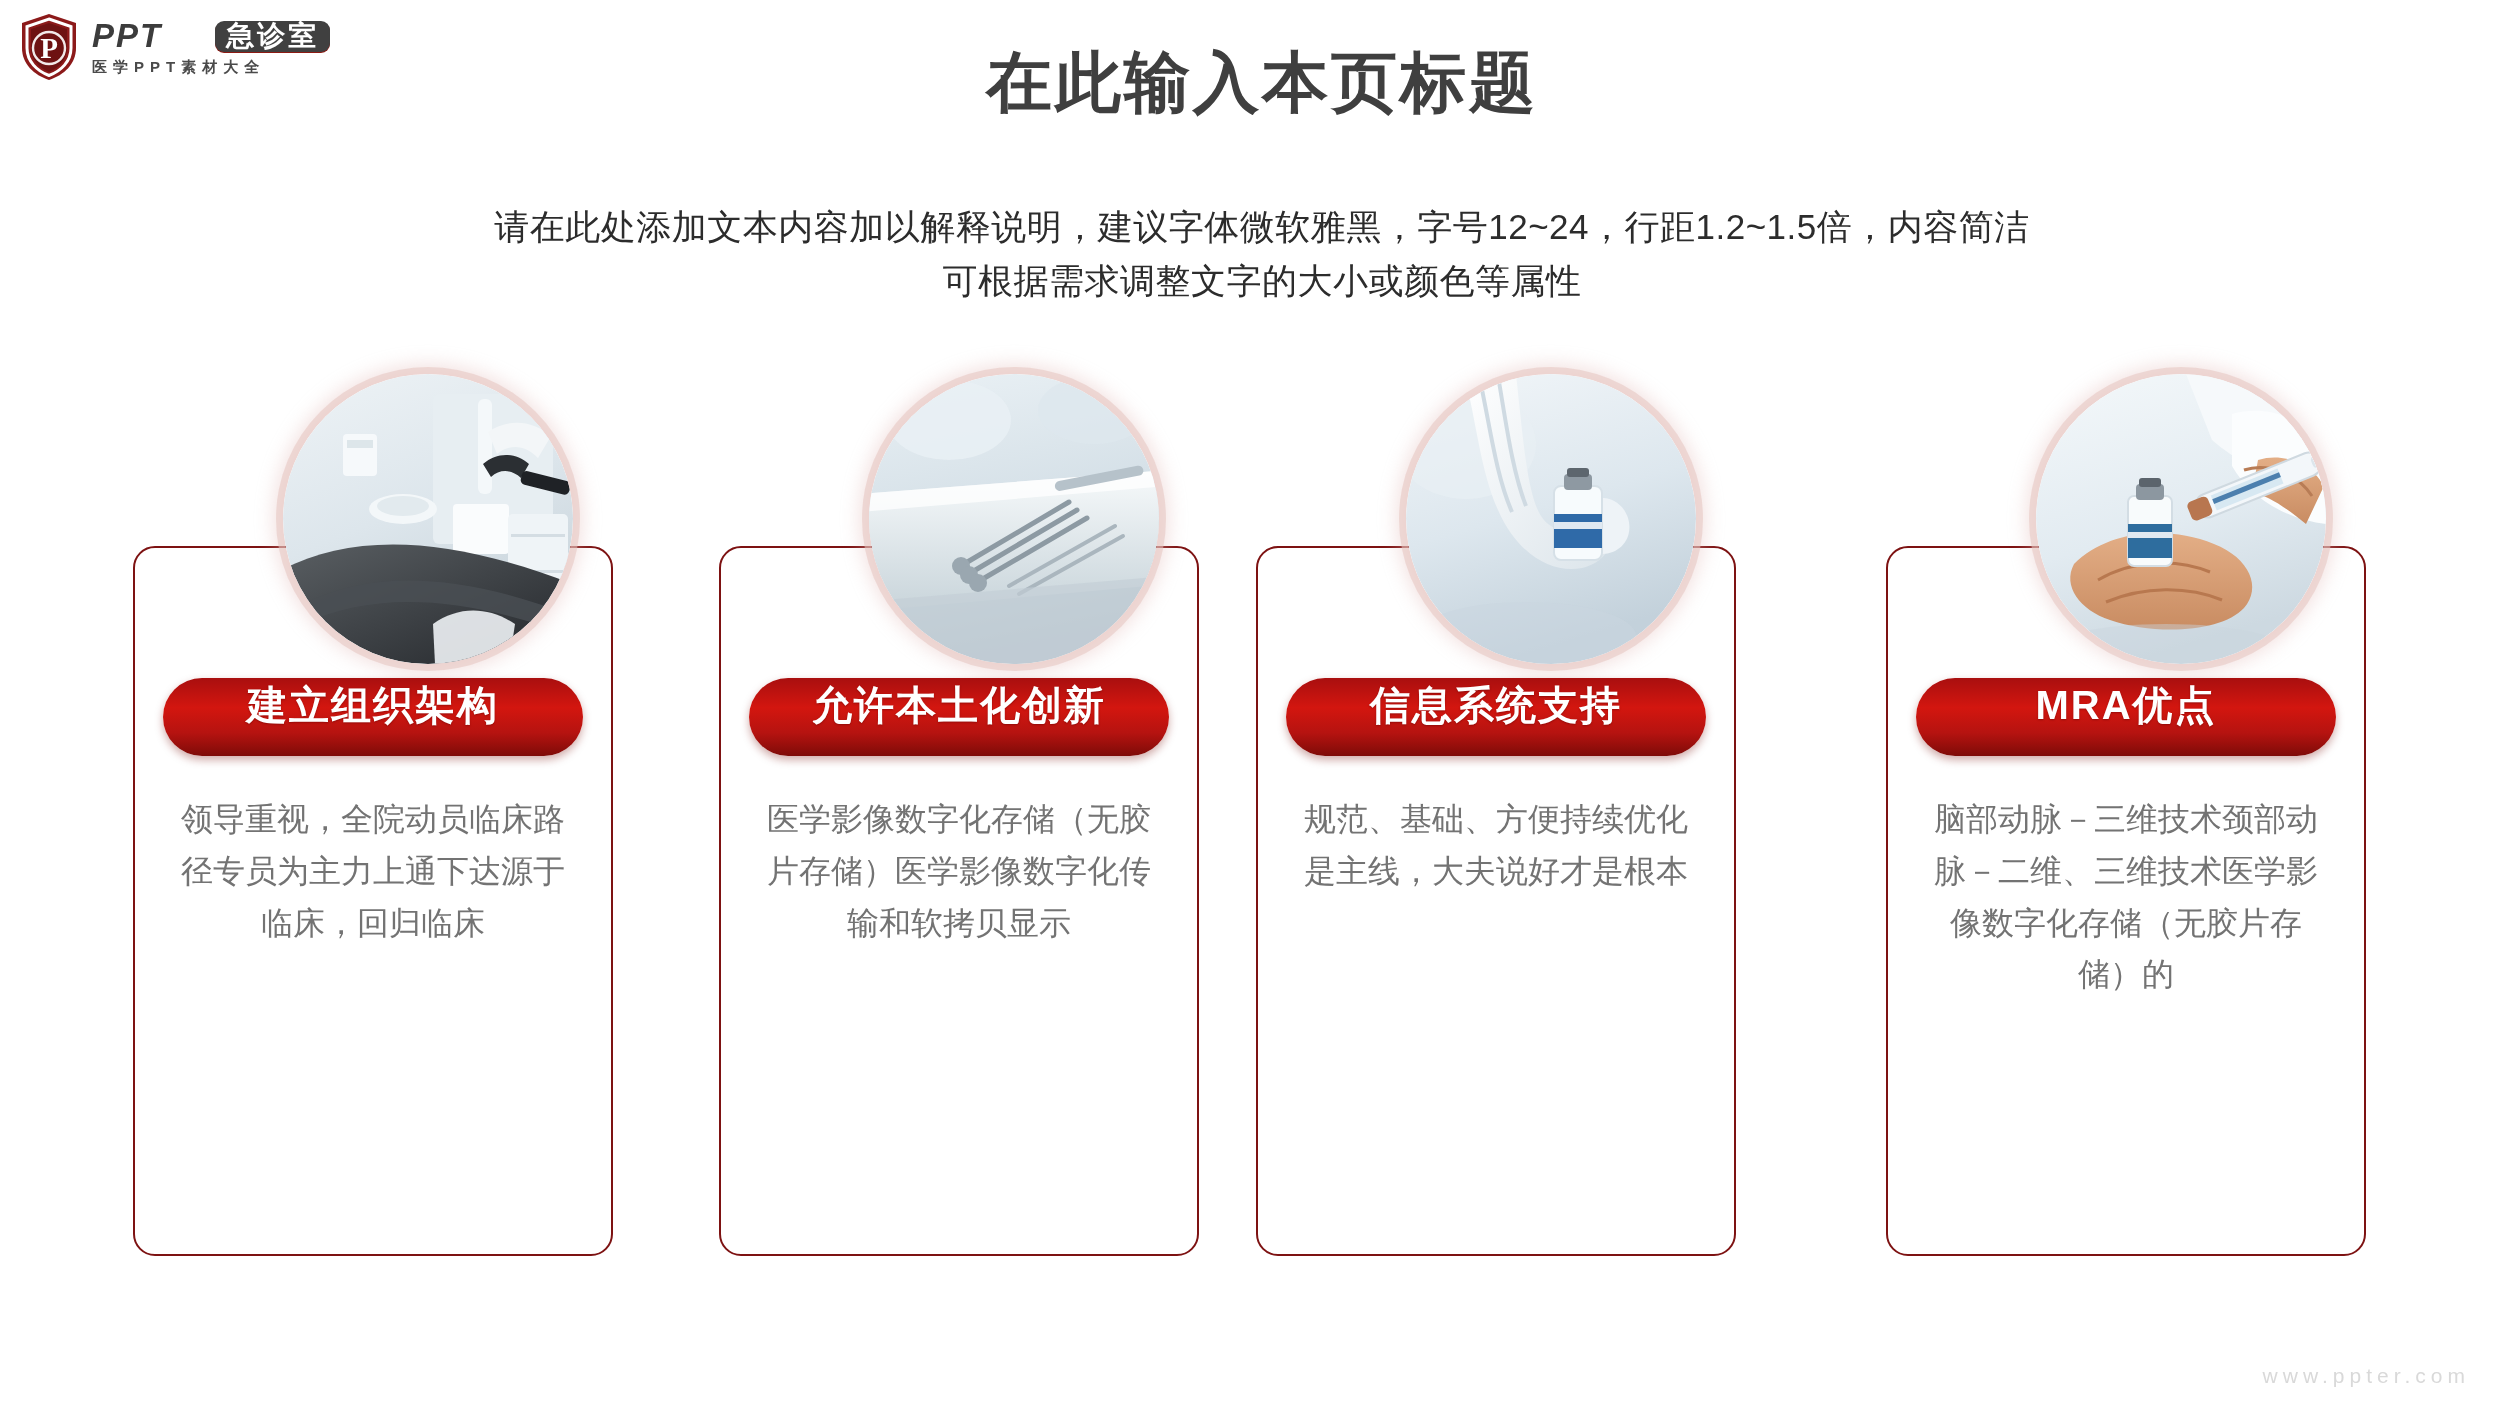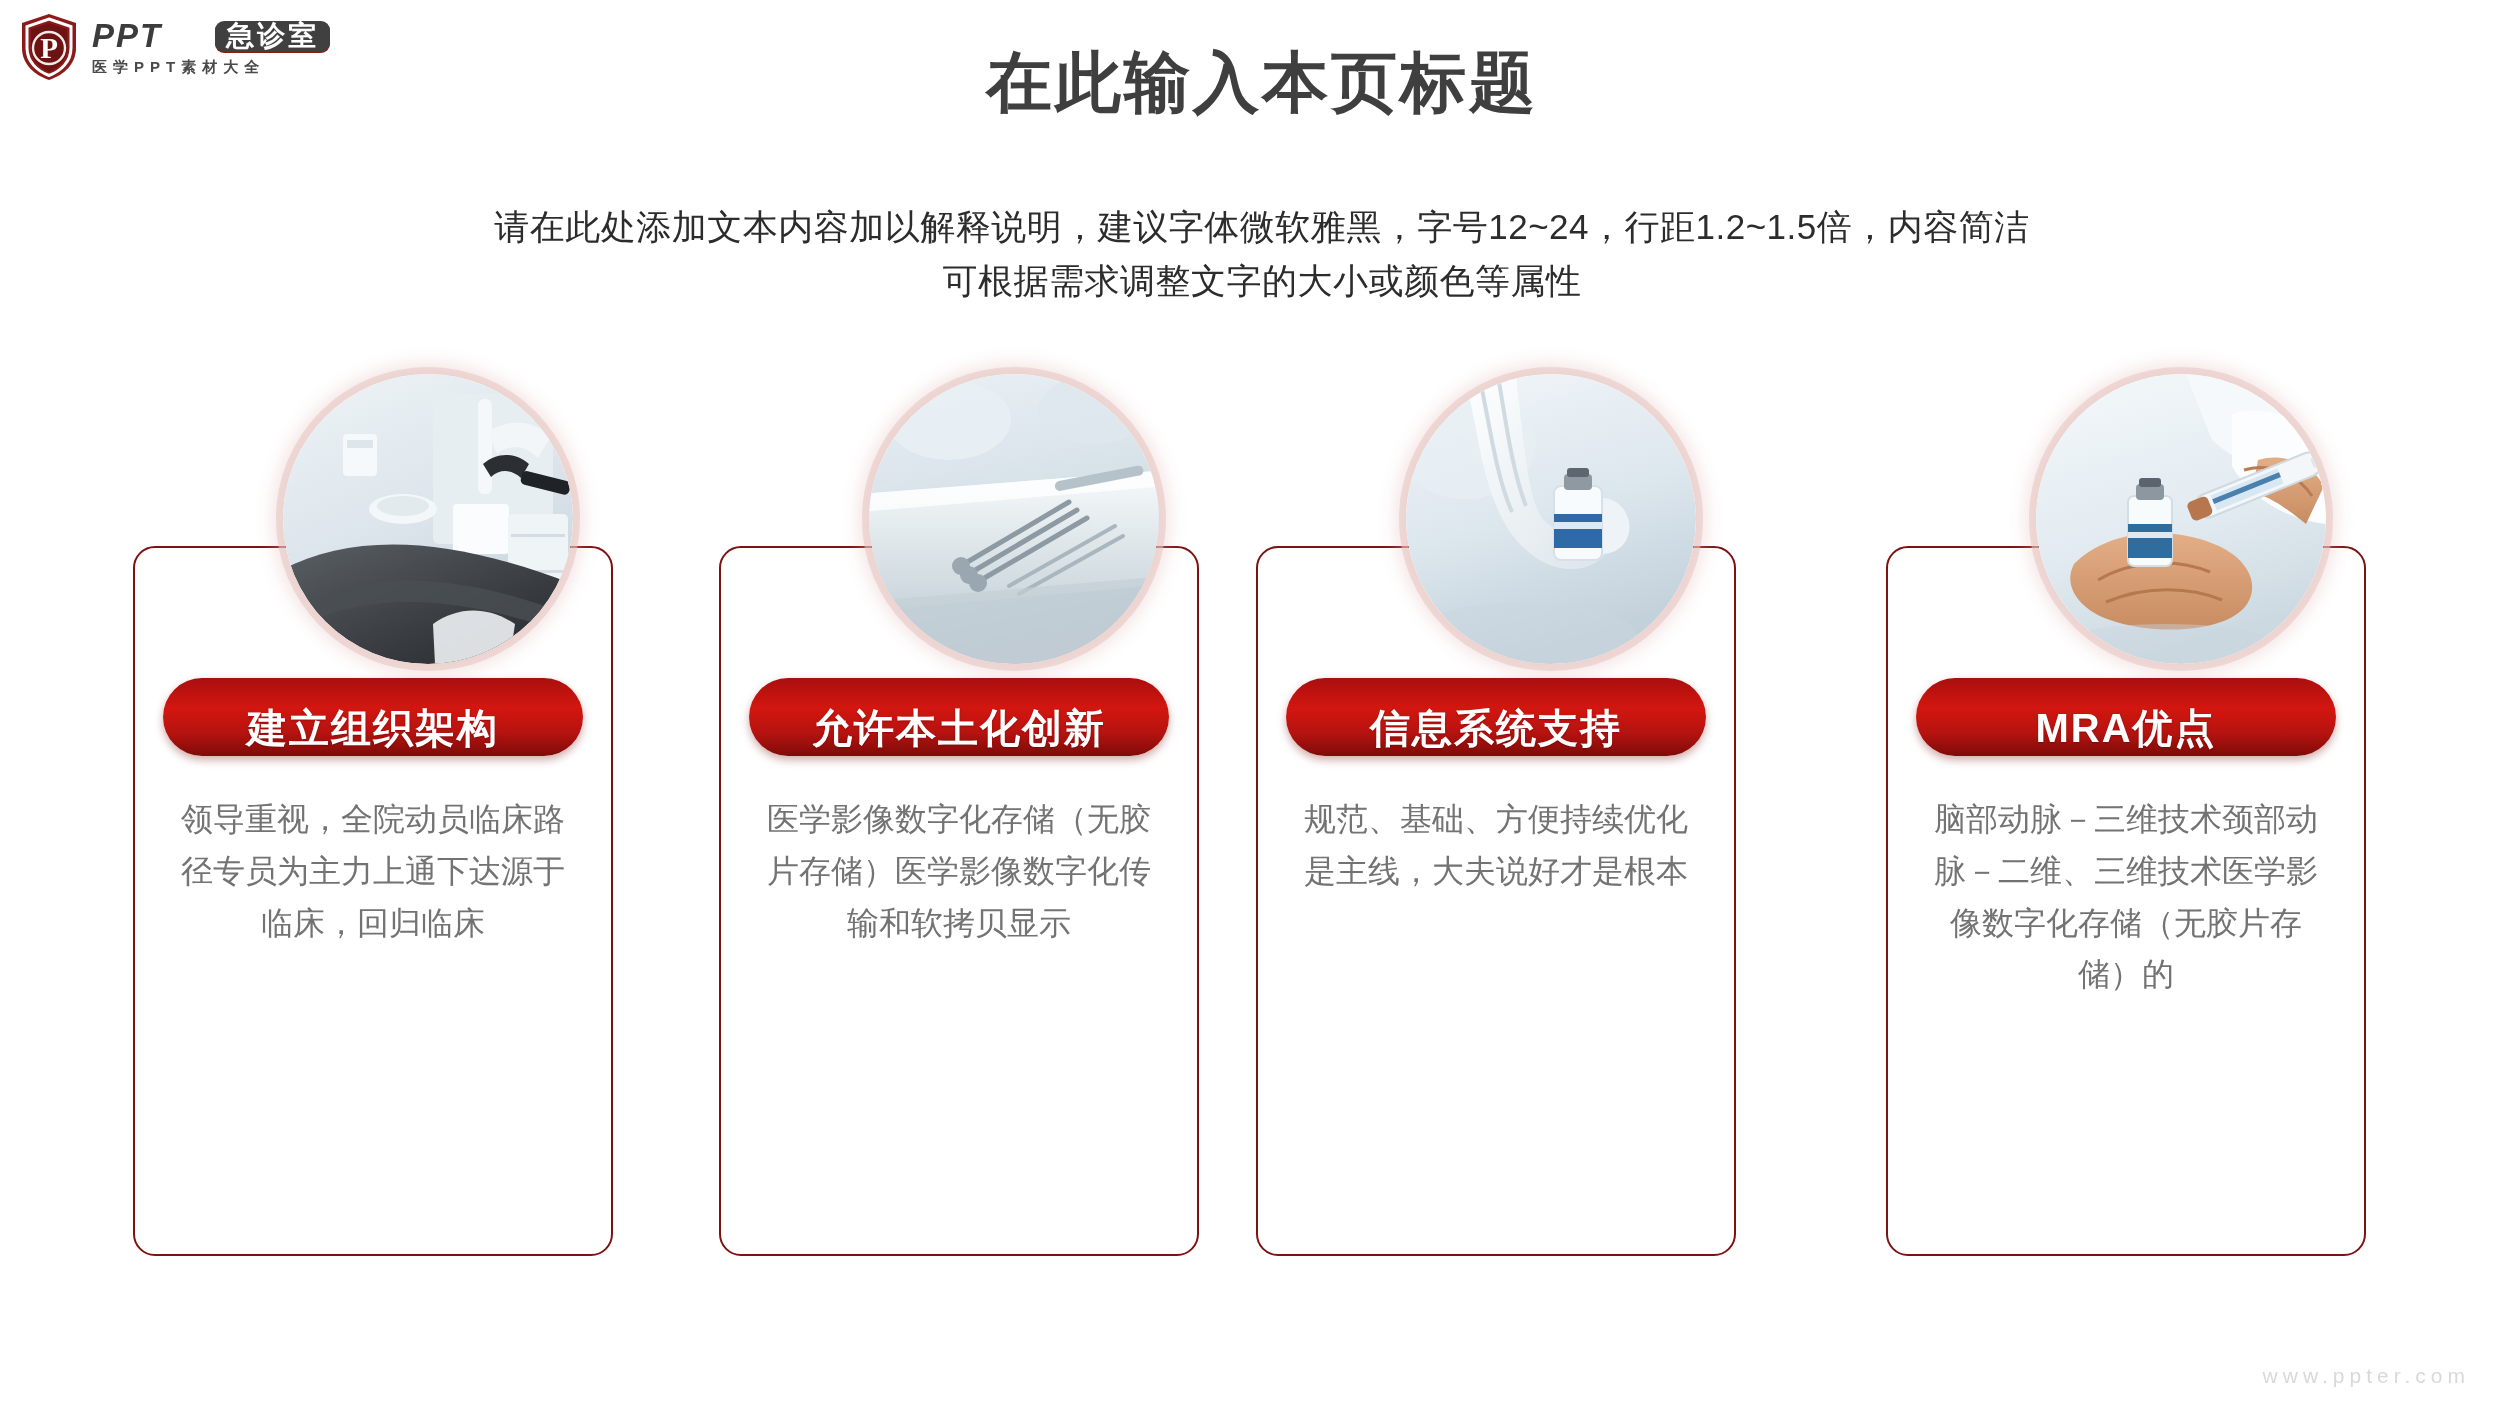--- a/index.html
+++ b/index.html
@@ -61,21 +61,21 @@
     position:absolute;width:290px;height:290px;border-radius:50%;
     top:-174px;left:148px;overflow:hidden;
     box-shadow:0 0 0 7px rgba(230,196,192,0.55), 0 0 18px 10px rgba(223,180,175,0.38);
   }
   .photo .inner{position:absolute;inset:0;border-radius:50%;overflow:hidden;}
 
   
   .pill{
     position:absolute;left:50%;transform:translateX(-50%);
     top:130px;height:78px;min-width:420px;
-    border-radius:39px;display:flex;align-items:flex-end;justify-content:center;
+    border-radius:39px;display:flex;align-items:flex-start;justify-content:center;
     background:linear-gradient(180deg,#a90f0f 0%,#d3160f 38%,#b61310 70%,#7e0b08 100%);
     box-shadow:0 4px 9px rgba(120,14,10,0.35);
   }
   .pill span{
     color:#ffffff;font-size:40px;font-weight:bold;letter-spacing:2px;
     font-family:"Liberation Sans","DejaVu Sans",sans-serif;
     text-shadow:0 1px 2px rgba(90,0,0,0.45);
     white-space:nowrap;padding:0 26px;
   }
 

